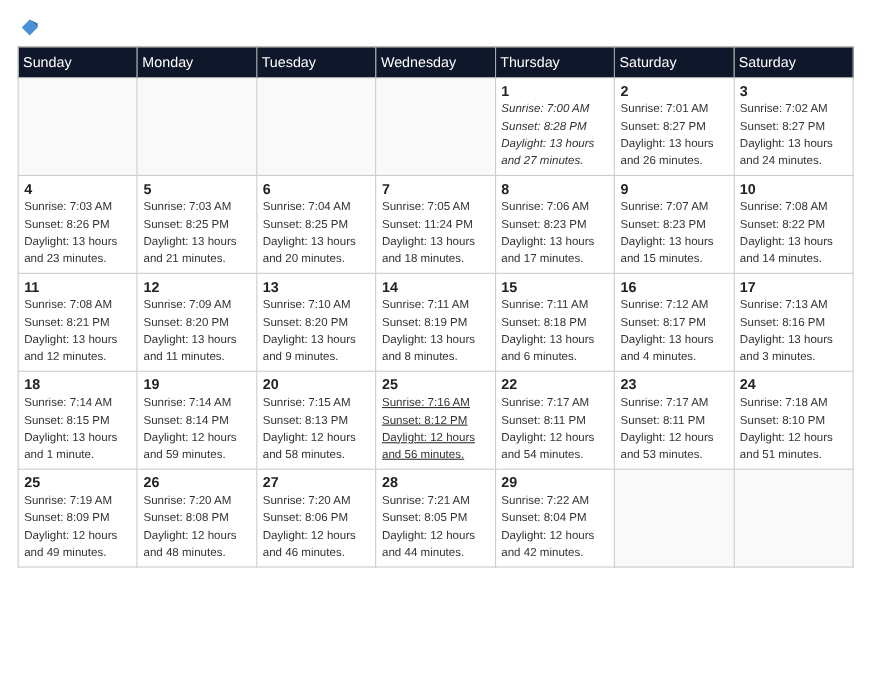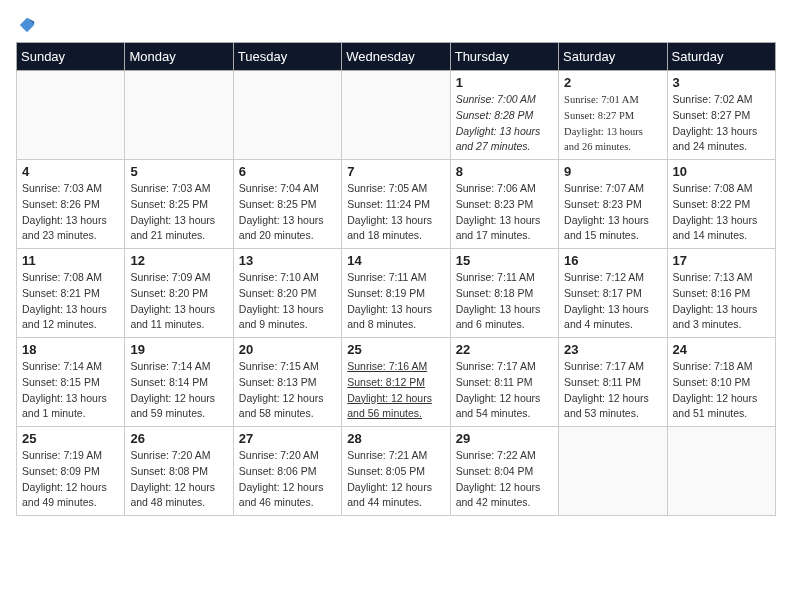--- a/index.html
+++ b/index.html
@@ -134,21 +134,21 @@
         <td class="empty"></td>
         <td>
           <span class="day-number">1</span>
           <div class="day-info" style="white-space: pre-line; font-style: italic;">Sunrise: 7:00 AM
 Sunset: 8:28 PM
 Daylight: 13 hours
 and 27 minutes.</div>
         </td>
         <td>
           <span class="day-number">2</span>
-          <div class="day-info" style="white-space: pre-line; font-family: Liberation Serif, serif;">Sunrise: 7:01 AM
+          <div class="day-info" style="white-space: pre-line;">Sunrise: 7:01 AM
 Sunset: 8:27 PM
 Daylight: 13 hours
 and 26 minutes.</div>
         </td>
         <td>
           <span class="day-number">3</span>
           <div class="day-info" style="white-space: pre-line;">Sunrise: 7:02 AM
 Sunset: 8:27 PM
 Daylight: 13 hours
 and 24 minutes.</div>

